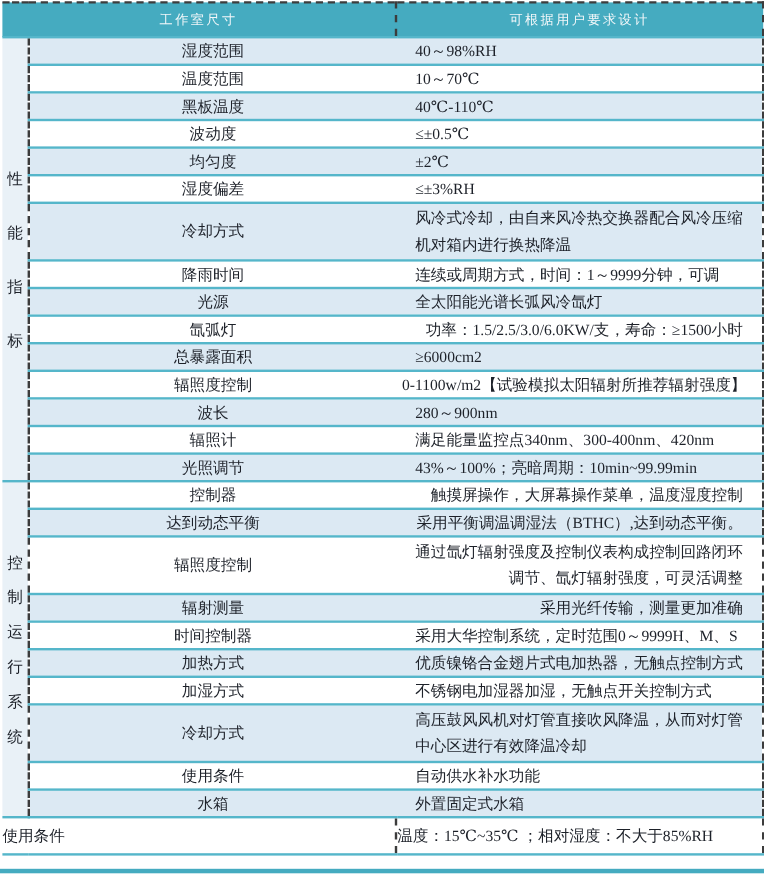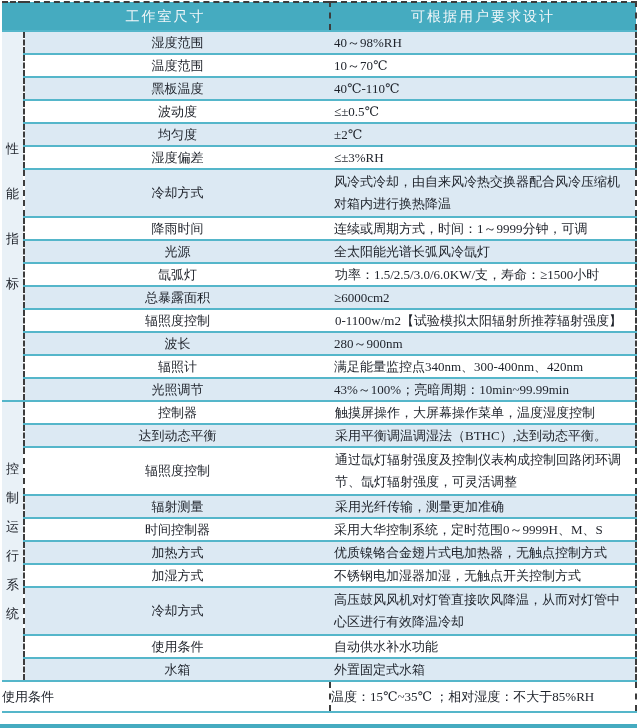--- a/index.html
+++ b/index.html
@@ -18,48 +18,48 @@
     border-right:2px dashed #3c3c3c;
   }
   col.c-group { width:22px; }
   col.c-label { width:306px; }
   col.c-value { width:306px; }
 
   thead th {
     background:var(--accent,#45abc0);
     color:var(--header-text,#f2f7f9);
     font-weight:normal;
-    font-size:14px;
+    font-size:11px;
     letter-spacing:2px;
     height:29px;
     text-align:center;
     border-bottom:2px solid var(--border,#55b6ca);
   }
   thead th.h-right { border-left:2px dashed #3c3c3c; }
 
   tbody td {
     font-size:13px;
     height:23px;
-    padding:1px 4px;
+    padding:1px 16px;
     border-top:2px solid var(--border,#55b6ca);
     background:#ffffff;
     overflow:hidden;
   }
   td.group-cell {
     background:var(--group-bg,#e9f1f7);
     border-right:2px dashed #3c3c3c;
     vertical-align:middle;
     padding:0;
   }
   .vtext { display:flex; flex-direction:column; align-items:center; justify-content:center; font-size:13px; }
   .vtext div { line-height:17px; }
 
   td.label-cell { text-align:center; white-space:nowrap; }
   td.value-cell { white-space:nowrap; }
-  td.value-cell.left { text-align:left; padding-left:5px; }
+  td.value-cell.left { text-align:right; padding-left:5px; }
   td.value-cell.wrap, td.label-cell.tall { white-space:normal; height:46px; line-height:22px; }
   tr.alt td.label-cell, tr.alt td.value-cell { background:var(--row-alt,#dce9f3); }
 
   tfoot td {
     font-size:13px;
     height:31px;
     background:#ffffff;
     text-align:left;
     border-top:2px solid var(--border,#55b6ca);
     border-bottom:2px solid var(--border,#55b6ca);

